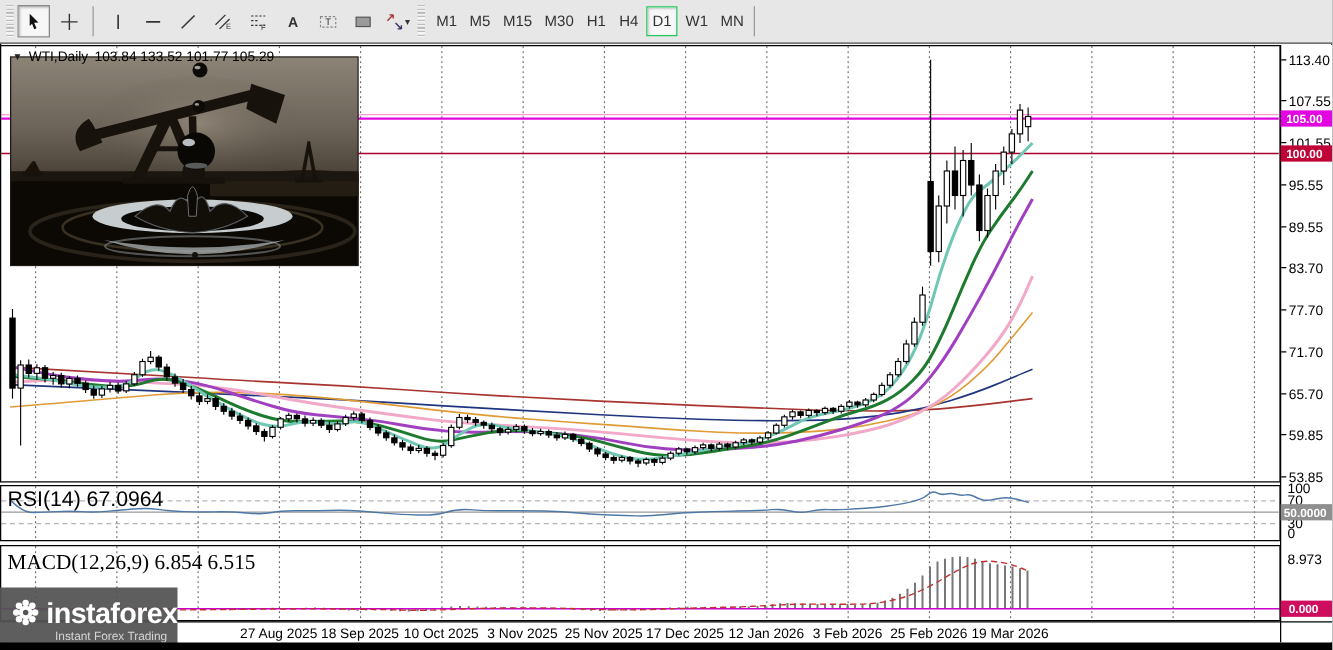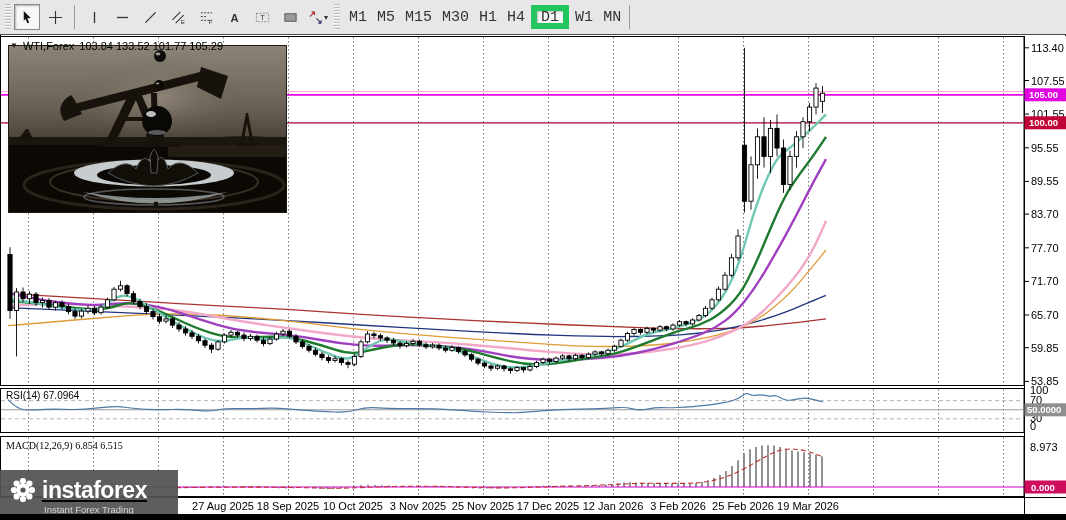--- a/index.html
+++ b/index.html
@@ -6,30 +6,30 @@
   .stage{position:relative;width:1066px;height:520px;background:#fff;overflow:hidden;
          font-family:"Liberation Sans",sans-serif;outline:1px solid #000;outline-offset:-1px;}
   
   .toolbar{position:absolute;left:0;top:0;width:1066px;height:35px;background:#e7e7e7;
            border-bottom:1px solid #4a4a4a;display:flex;align-items:center;padding:0 2px;box-sizing:border-box;}
   .grip{width:6px;height:26px;margin:0 3px;background:repeating-linear-gradient(to bottom,#bdbdbd 0 1px,#f5f5f5 1px 2px,transparent 2px 3px);}
   .tool{width:26px;height:26px;display:flex;align-items:center;justify-content:center;color:#333;position:relative;}
   .tool.selected{background:#f7f7f7;border:1px solid #8a8a8a;box-shadow:inset 1px 1px 2px rgba(0,0,0,.28);box-sizing:border-box;}
   .tsep{width:1px;height:24px;background:#9a9a9a;margin:0 4px;}
   .tfgroup{display:flex;align-items:center;gap:2px;margin-left:2px;}
-  .tf{min-width:24px;height:24px;padding:0 4px;font-size:15px;color:#333;display:flex;align-items:center;justify-content:center;box-sizing:border-box;font-family:Liberation Mono, monospace;}
-  .tf.selected{background:#f7f7f7;border:6px solid #22c55e;box-shadow:inset 1px 1px 2px rgba(0,0,0,.22);}
+  .tf{min-width:24px;height:24px;padding:0 4px;font-size:12px;color:#333;display:flex;align-items:center;justify-content:center;box-sizing:border-box;}
+  .tf.selected{background:#f7f7f7;border:1px solid #22c55e;box-shadow:inset 1px 1px 2px rgba(0,0,0,.22);}
   .caret{font-size:8px;margin-left:1px;color:#333;}
   
   .chart-title{position:absolute;left:10px;top:40px;font-size:11px;color:#000;display:flex;align-items:center;gap:5px;z-index:5;}
   .tri{font-size:8px;color:#222;line-height:1;}
-  .ind-label{position:absolute;left:6px;font-size:10px;color:#000;z-index:5;}
+  .ind-label{position:absolute;left:6px;font-size:17px;color:#000;z-index:5;}
   .photo{position:absolute;left:8px;top:45px;width:279px;height:168px;z-index:4;}
-  .watermark{position:absolute;left:0;top:470px;width:178px;height:50px;background:rgba(84,84,84,.94);
-             z-index:6;display:flex;flex-direction:column;justify-content:center;padding-left:8px;box-sizing:border-box;text-decoration:underline;}
+  .watermark{position:absolute;left:0;top:470px;width:142px;height:50px;background:rgba(84,84,84,.94);
+             z-index:6;display:flex;flex-direction:column;justify-content:center;padding-left:8px;box-sizing:border-box;}
   .wm-row{display:flex;align-items:center;gap:4px;}
   .wm-brand{color:#fff;font-size:23px;font-weight:bold;letter-spacing:-0.5px;line-height:1;}
   .wm-tag{color:#d6d6d6;font-size:9.5px;margin:-1px 0 0 36px;}
   .bottombar{position:absolute;left:0;top:514px;width:1066px;height:6px;background:#000;z-index:7;}
   #chart-svg{position:absolute;left:0;top:35px;z-index:1;}
 </style>
 </head>
 <body>
 
 <div class="stage">
@@ -109,21 +109,21 @@
         <div class="tf">H4</div>
         <div class="tf selected">D1</div>
         <div class="tf">W1</div>
         <div class="tf">MN</div>
       </div>
     <div class="tsep"></div>
   </div>
 
   <div class="chart-title">
     <span class="tri">▼</span>
-    <span>WTI,Forex</span>
+    <span>WTI,Daily</span>
     <span>103.84 133.52 101.77 105.29</span>
   </div>
 
   <div class="ind-label" style="top:390px;">RSI(14) 67.0964</div>
   <div class="ind-label" style="top:440px;font-family:Liberation Serif, serif;">MACD(12,26,9) 6.854 6.515</div>
 
   <svg id="chart-svg" width="1066" height="479" viewBox="0 35 1066 479">
       <rect x="0" y="36" width="1066" height="478" fill="#fff"></rect>
       <g stroke="#555" stroke-width="0.8" stroke-dasharray="1.5,2.5">
         <line x1="28.5" y1="37" x2="28.5" y2="385"></line>

